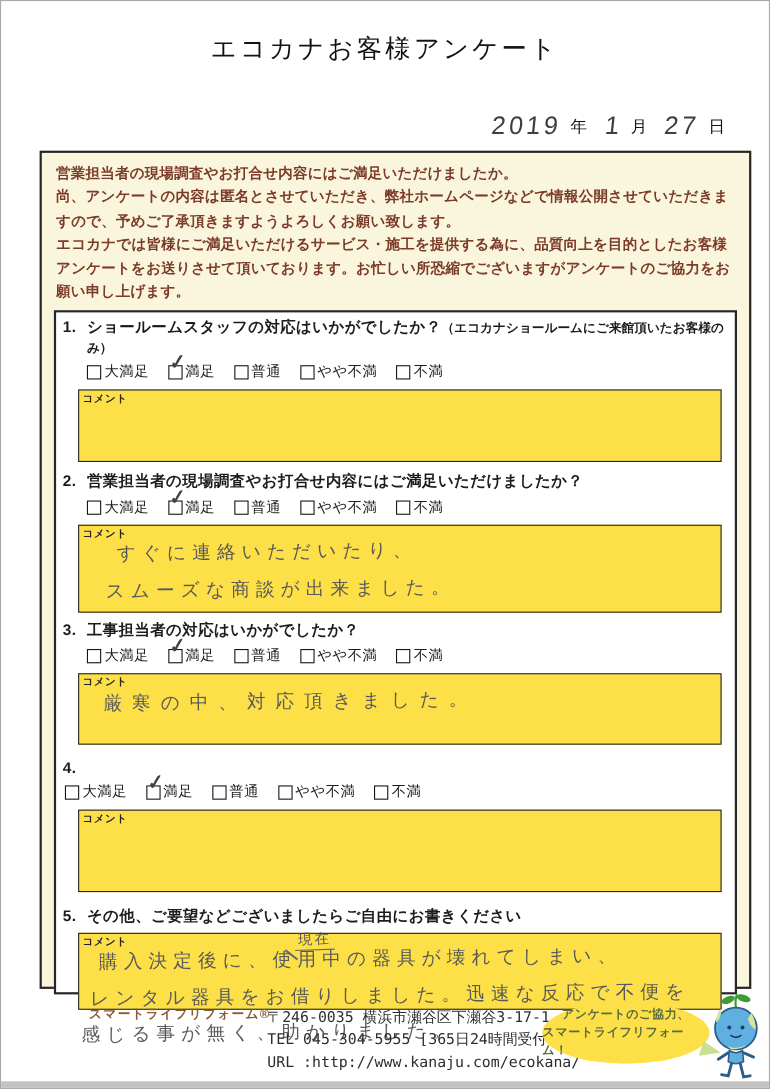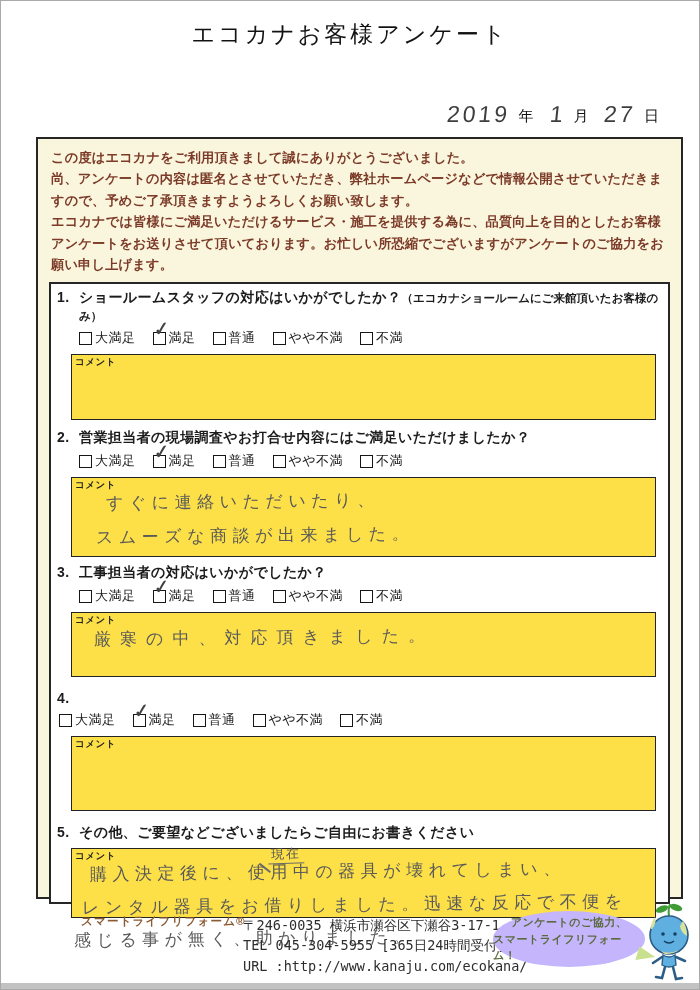--- a/index.html
+++ b/index.html
@@ -3,21 +3,21 @@
 <meta charset="utf-8">
 <style>
   html,body{margin:0;padding:0;}
   body{
     width:700px;height:990px;position:relative;background:#ffffff;
     font-family:"Liberation Sans",sans-serif;color:#1c1c1c;
     border:1px solid #a9a9a9;box-sizing:border-box;overflow:hidden;
   }
   .scan-bottom{position:absolute;left:0;bottom:0;width:100%;height:6px;background:#c2c2c2;}
   
-  .title{position:absolute;top:18px;left:0;width:100%;text-align:center;
+  .title{position:absolute;top:28px;left:0;width:100%;text-align:center;
     font-size:23px;letter-spacing:3px;color:#121212;}
   .date-row{position:absolute;top:102px;right:40px;display:flex;align-items:flex-end;gap:6px;}
   .hand{color:#3e3e3e;transform:skewX(-6deg);letter-spacing:3px;}
   .date-row .hand{font-size:23px;line-height:1;}
   .date-row .d-label{font-size:15px;line-height:1.2;margin:0 10px 1px 2px;color:#111;}
   .date-row .d-label:last-child{margin-right:0;}
   
   .main-box{position:absolute;left:35px;top:136px;width:647px;height:762px;box-sizing:border-box;
     background:#faf6dd;border:2px solid #262626;}
   .intro{padding:8px 13px 0 13px;color:#7c3a28;font-weight:bold;
@@ -48,21 +48,21 @@
   .footer{position:absolute;left:0;top:902px;width:100%;height:82px;}
   .logo{position:absolute;left:52px;top:8px;}
   .logo-row{display:flex;align-items:center;}
   .logo-txt{font-size:35px;font-weight:bold;letter-spacing:4px;line-height:1;}
   .logo-brown{color:#8a5a33;} .logo-orange{color:#e8860c;}
   .logo-reg{font-size:10px;color:#8a5a33;align-self:flex-end;margin:0 0 2px 1px;}
   .logo-house{margin:0 3px;}
   .logo-tagline{font-size:11.5px;font-weight:bold;color:#8a5a33;letter-spacing:1.2px;margin:3px 0 0 28px;}
   .addr{position:absolute;left:242px;top:12px;font-size:13.5px;line-height:1.5;color:#2d2d2d;
     font-family:"DejaVu Sans Mono","Liberation Mono",monospace;letter-spacing:0;}
-  .bubble{position:absolute;left:492px;top:8px;width:152px;height:56px;background:#c4b5fd;
+  .bubble{position:absolute;left:492px;top:8px;width:152px;height:56px;background:#fde047;
     border-radius:50%;display:flex;flex-direction:column;justify-content:center;align-items:center;}
   .bubble-tail{position:absolute;left:636px;top:46px;width:0;height:0;
     border-left:18px solid #c9e08e;border-top:5px solid transparent;border-bottom:9px solid transparent;
     transform:rotate(18deg);}
   .bubble-line{font-size:11px;font-weight:bold;color:#5c6b3e;letter-spacing:0.5px;line-height:1.5;}
   .character{position:absolute;left:642px;top:0px;}
 </style>
 </head>
 <body>
 
@@ -72,21 +72,21 @@
   <span class="hand">2019</span>
   <span class="d-label">年</span>
   <span class="hand">1</span>
   <span class="d-label">月</span>
   <span class="hand">27</span>
   <span class="d-label">日</span>
 </div>
 
 <div class="main-box">
   <div class="intro">
-    <div>この度はエコカナをご利用頂きまして誠にありがとうございました。</div>
+    <div>営業担当者の現場調査やお打合せ内容にはご満足いただけましたか。</div>
     <div>尚、アンケートの内容は匿名とさせていただき、弊社ホームページなどで情報公開させていただきますので、予めご了承頂きますようよろしくお願い致します。</div>
     <div>エコカナでは皆様にご満足いただけるサービス・施工を提供する為に、品質向上を目的としたお客様アンケートをお送りさせて頂いております。お忙しい所恐縮でございますがアンケートのご協力をお願い申し上げます。</div>
   </div>
 
   <div class="q-box">
 
     <div class="q1">
       <div class="q-head">
         <span class="q-num">1.</span>
         <span><span>ショールームスタッフの対応はいかがでしたか？</span><span class="q-note">（エコカナショールームにご来館頂いたお客様のみ）</span></span>

